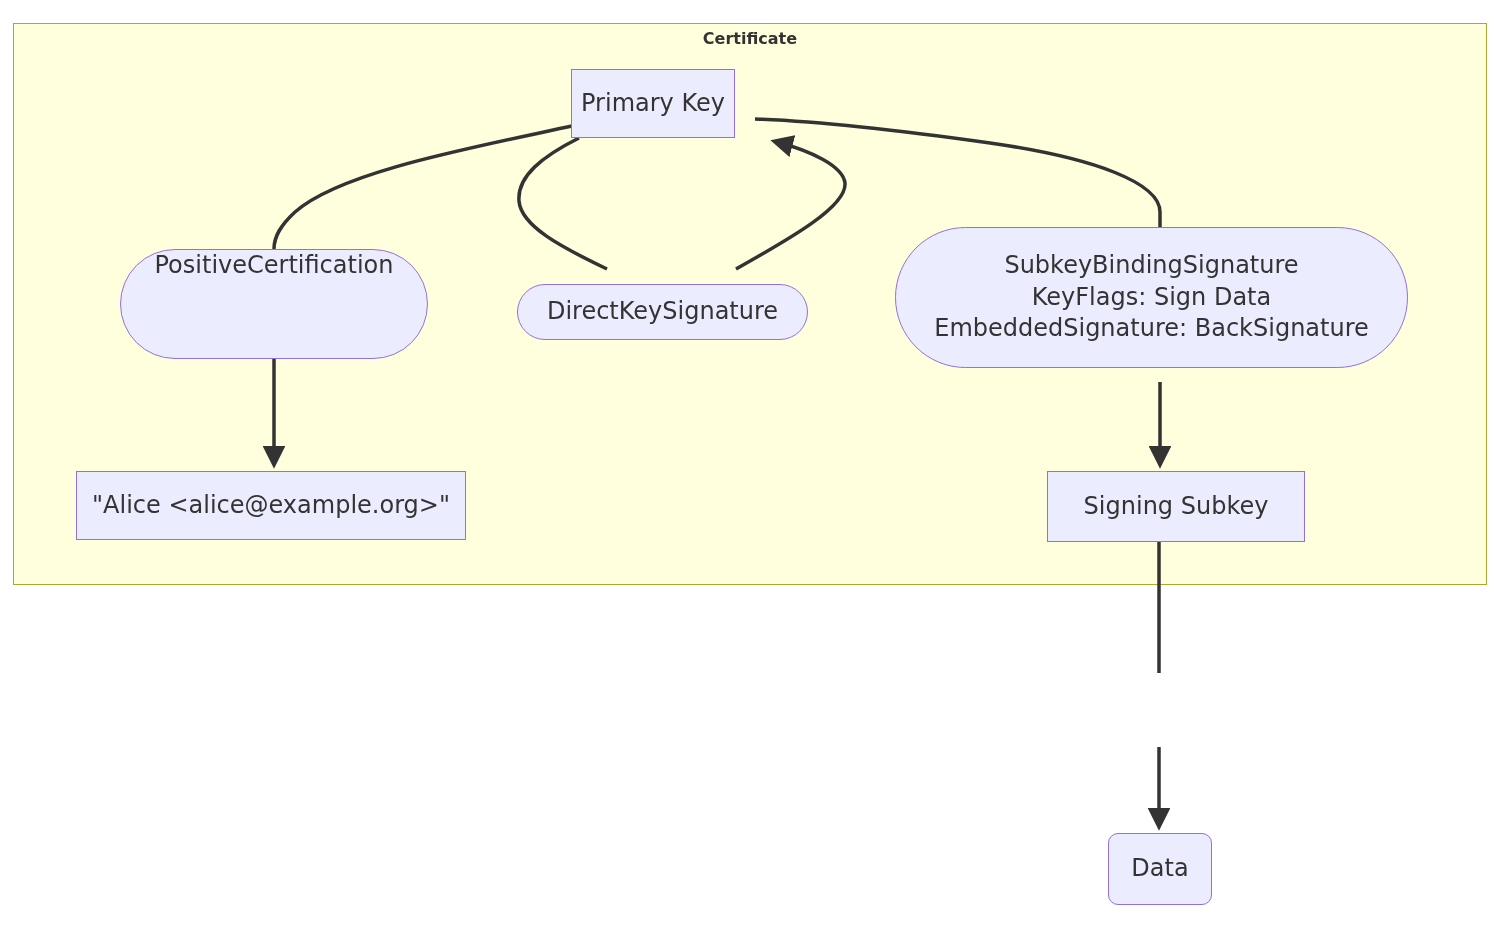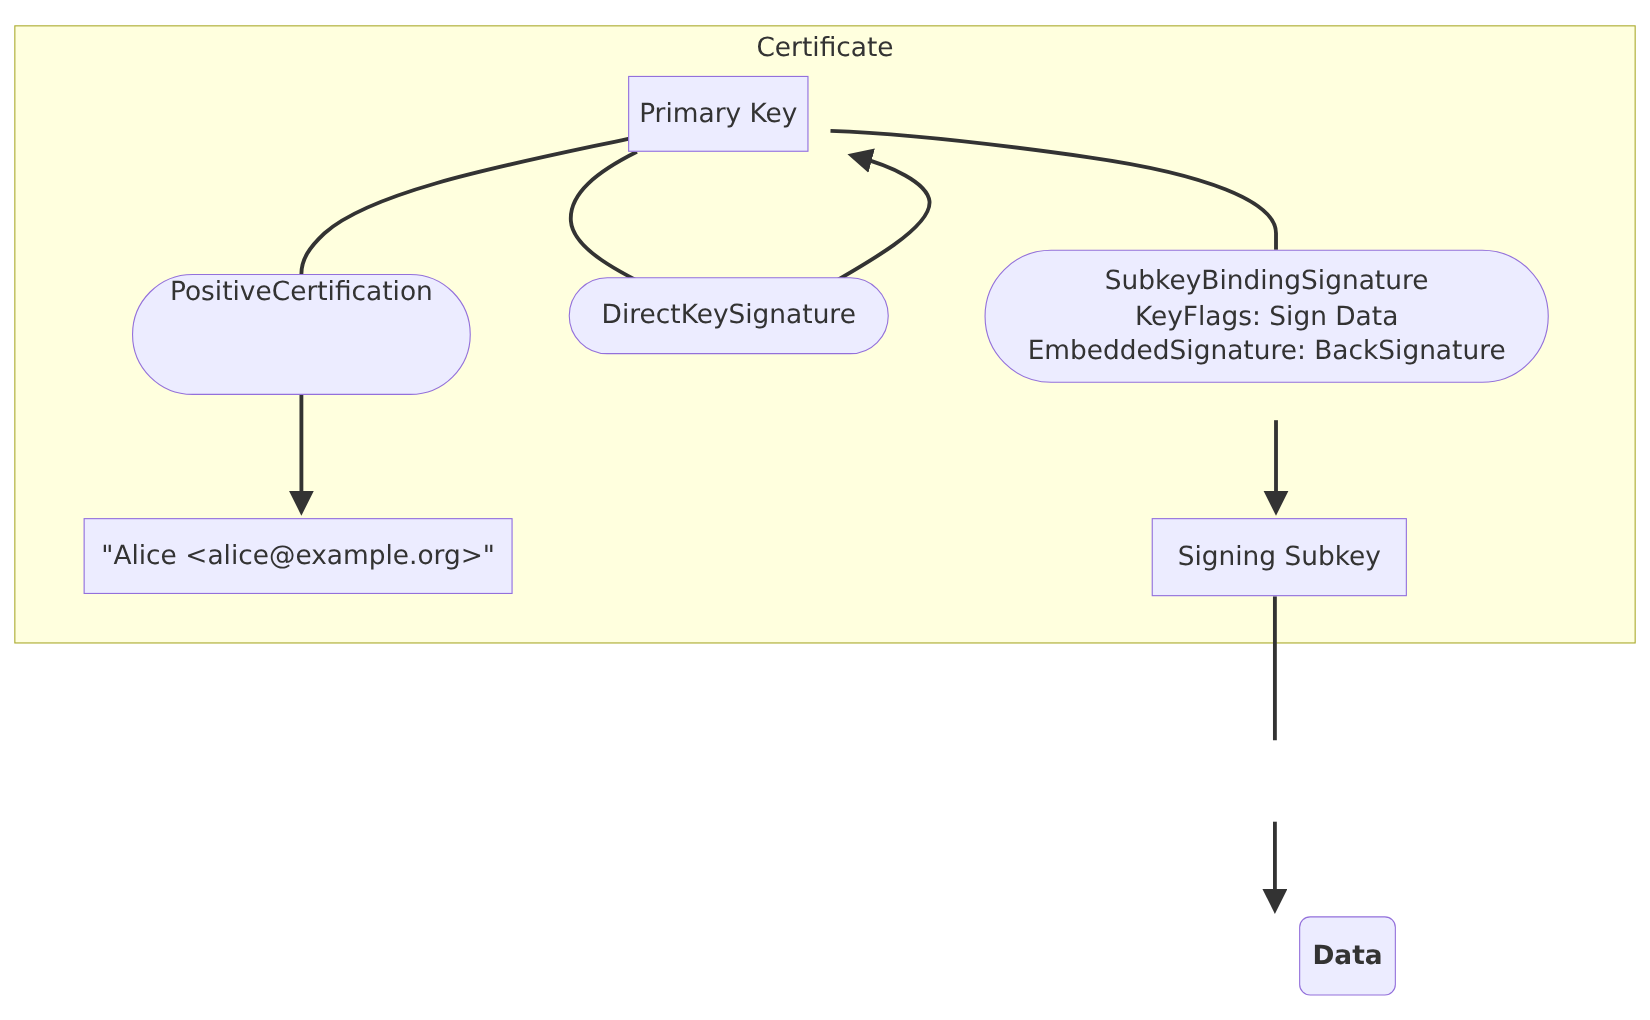--- a/index.html
+++ b/index.html
@@ -25,23 +25,24 @@
     border: 1px solid #AAAA33;
     box-sizing: border-box;
     z-index: 0;
   }
   #cluster-label {
     position: absolute;
     left: 13px;
     top: 29px;
     width: 1474px;
     text-align: center;
-    font-size: 24px;
+    font-size: 16px;
     color: #333333;
     z-index: 3;
+    font-weight: bold;
   }
   #edges {
     position: absolute;
     left: 0;
     top: 0;
     z-index: 1;
   }
   .node {
     position: absolute;
     box-sizing: border-box;
@@ -56,26 +57,26 @@
     justify-content: center;
     text-align: center;
     z-index: 2;
     white-space: nowrap;
   }
   .stadium { border-radius: 999px; }
   .rounded { border-radius: 10px; }
 
   #node-primary-key        { left: 571px;  top: 69px;  width: 164px; height: 69px;  }
   #node-positive-cert      { left: 120px;  top: 249px; width: 308px; height: 110px; justify-content: space-between; }
-  #node-direct-key-sig     { left: 517px;  top: 252px; width: 291px; height: 70px;  }
-  #node-subkey-binding-sig { left: 895px;  top: 227px; width: 513px; height: 121px; }
+  #node-direct-key-sig     { left: 517px;  top: 284px; width: 291px; height: 56px;  }
+  #node-subkey-binding-sig { left: 895px;  top: 227px; width: 513px; height: 141px; }
   #node-user-id            { left: 76px;   top: 471px; width: 390px; height: 69px;  }
-  #node-signing-subkey     { left: 1047px; top: 471px; width: 232px; height: 71px;  }
+  #node-signing-subkey     { left: 1047px; top: 471px; width: 258px; height: 71px;  }
   #node-data-signature     { left: 1043px; top: 674px; width: 235px; height: 72px;  }
-  #node-data               { left: 1181px; top: 833px; width: 88px;  height: 72px; font-weight: bold;  }
+  #node-data               { left: 1108px; top: 833px; width: 104px;  height: 72px;  }
 
   .edge {
     fill: none;
     stroke: #333333;
     stroke-width: 3.5px;
   }
 </style>
 </head>
 <body>
 

